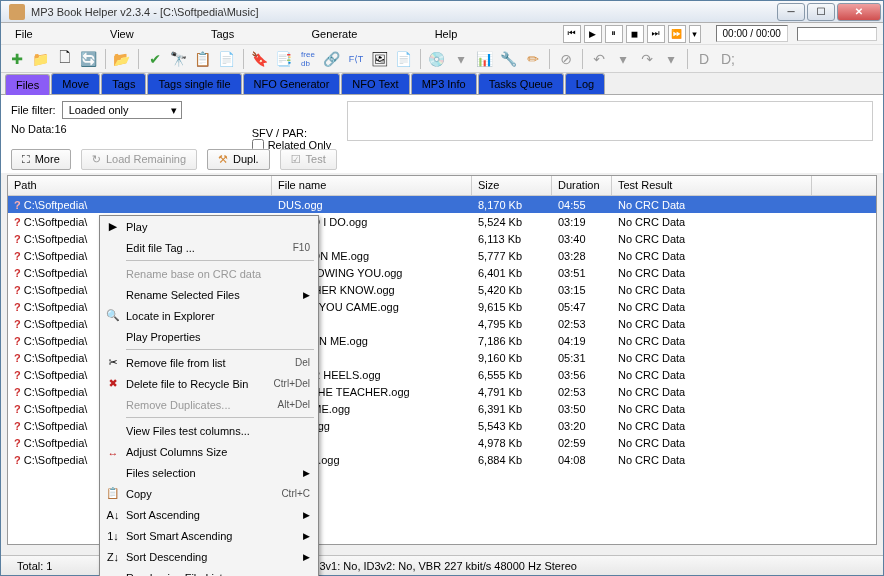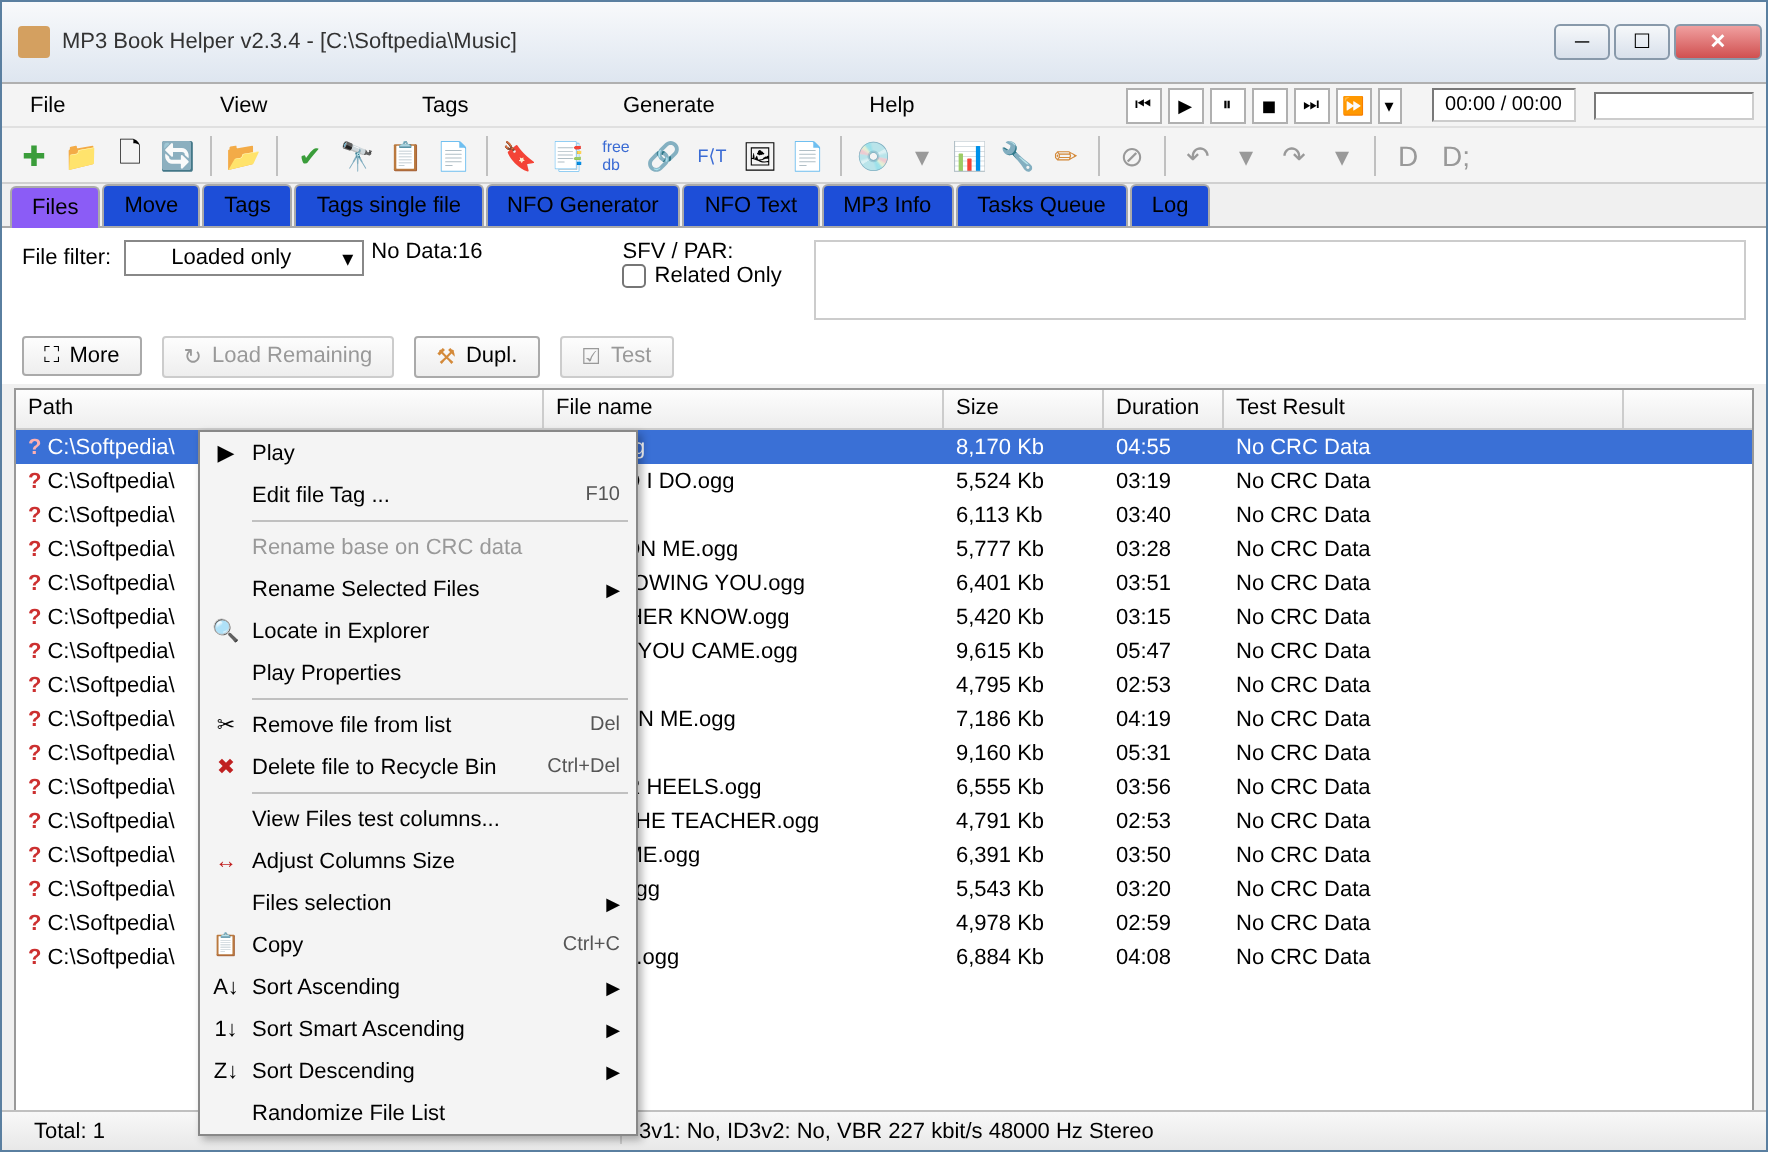--- a/index.html
+++ b/index.html
@@ -1,19 +1,19 @@
 <!DOCTYPE html>
 <html><head>
 <meta charset="utf-8">
 <style>
 * { box-sizing: border-box; margin: 0; padding: 0; font-family: 'Segoe UI', Tahoma, sans-serif; font-size: 11px; }
 body { background: #fff; overflow: hidden; }
 .window { width: 884px; height: 576px; border: 1px solid #5a7fa0; background: #f0f0f0; position: relative; }
 
-.titlebar { height: 41px; background: linear-gradient(#f8f9fb, #dee6f0); display: flex; align-items: center; padding: 0 2px; border-bottom: 1px solid #b0b0b0; }
+.titlebar { height: 22px; background: linear-gradient(#f8f9fb, #dee6f0); display: flex; align-items: center; padding: 0 2px; border-bottom: 1px solid #b0b0b0; }
 .titlebar-icon { width: 16px; height: 16px; margin: 0 6px; background: #d4a060; border-radius: 2px; }
 .titlebar-text { flex: 1; color: #333; }
 .titlebar-btns { display: flex; gap: 2px; }
 .tbbtn { width: 28px; height: 18px; border: 1px solid #8899aa; border-radius: 3px; background: linear-gradient(#f6f8fa, #d8e0eb); display: flex; align-items: center; justify-content: center; font-size: 10px; cursor: pointer; }
 .tbbtn.close { background: linear-gradient(#f0a0a0, #d05050); color: #fff; width: 44px; }
 .tbbtn.close::before { content: '✕'; font-weight: bold; }
 .tbbtn.min::before { content: '─'; }
 .tbbtn.max::before { content: '☐'; }
 
 .menubar { height: 22px; background: #f4f4f4; display: flex; align-items: center; padding: 0 6px; gap: 2px; border-bottom: 1px solid #e0e0e0; justify-content: space-between; }
@@ -30,25 +30,25 @@
 .tbtn.green { color: #3a9d3a; }
 .tbtn.blue { color: #3a6bd4; }
 .tbtn.grey { color: #999; }
 .tbtn.orange { color: #d48a3a; }
 
 .tabrow { height: 22px; background: #f0f0f0; display: flex; align-items: flex-end; padding: 0 4px; border-bottom: 1px solid #aaa; }
 .tab { padding: 4px 10px; border: 1px solid #aaa; border-bottom: none; background: #1d4ed8; margin-right: 1px; cursor: pointer; border-radius: 3px 3px 0 0; }
 .tab.active { background: #8b5cf6; position: relative; top: 1px; }
 
 .filter-row { height: 50px; background: #fff; display: flex; align-items: flex-start; padding: 6px 10px; gap: 10px; border-bottom: 0; }
-.filter-left { display: flex; flex-direction: row; gap: 4px; text-align: center; }
+.filter-left { display: flex; flex-direction: column; gap: 4px; }
 .filter-line1 { display: flex; align-items: center; gap: 6px; }
 .combo { border: 1px solid #888; background: #fff; padding: 2px 18px 2px 6px; position: relative; width: 120px; cursor: pointer; }
 .combo::after { content: '▾'; position: absolute; right: 4px; top: 2px; }
-.sfv-group { margin-left: 60px; }
+.sfv-group { margin-left: 60px; margin-top: 26px; }
 .chk { display: flex; gap: 4px; }
 .chk input { width: 12px; height: 12px; }
 
 .btns-row { height: 28px; background: #fff; display: flex; align-items: center; padding: 0 10px; gap: 10px; }
 .actbtn { border: 1px solid #aaa; background: linear-gradient(#fdfdfd, #eee); padding: 3px 10px; border-radius: 2px; cursor: pointer; display: flex; align-items: center; gap: 5px; }
 .actbtn.disabled { color: #999; border-color: #ccc; }
 .actbtn .ico { font-size: 11px; }
 
 .list-area { background: #fff; border: 1px solid #999; margin: 2px 6px; position: relative; height: 370px; }
 .list-header { height: 20px; background: linear-gradient(#fdfdfd, #eee); border-bottom: 1px solid #ccc; display: flex; }
@@ -355,20 +355,25 @@
       <div class="cm-item">
         <span class="cm-icon">✂</span>
         <span class="cm-label">Remove file from list</span>
         <span class="cm-shortcut">Del</span>
       </div>
       <div class="cm-item">
         <span class="cm-icon" style="color: rgb(192, 32, 32);">✖</span>
         <span class="cm-label">Delete file to Recycle Bin</span>
         <span class="cm-shortcut">Ctrl+Del</span>
       </div>
+      <div class="cm-item disabled">
+        <span class="cm-icon"></span>
+        <span class="cm-label">Remove Duplicates...</span>
+        <span class="cm-shortcut">Alt+Del</span>
+      </div>
       <div class="cm-sep"></div>
       <div class="cm-item">
         <span class="cm-icon"></span>
         <span class="cm-label">View Files test columns...</span>
       </div>
       <div class="cm-item">
         <span class="cm-icon" style="color: rgb(192, 32, 32);">↔</span>
         <span class="cm-label">Adjust Columns Size</span>
       </div>
       <div class="cm-item">

